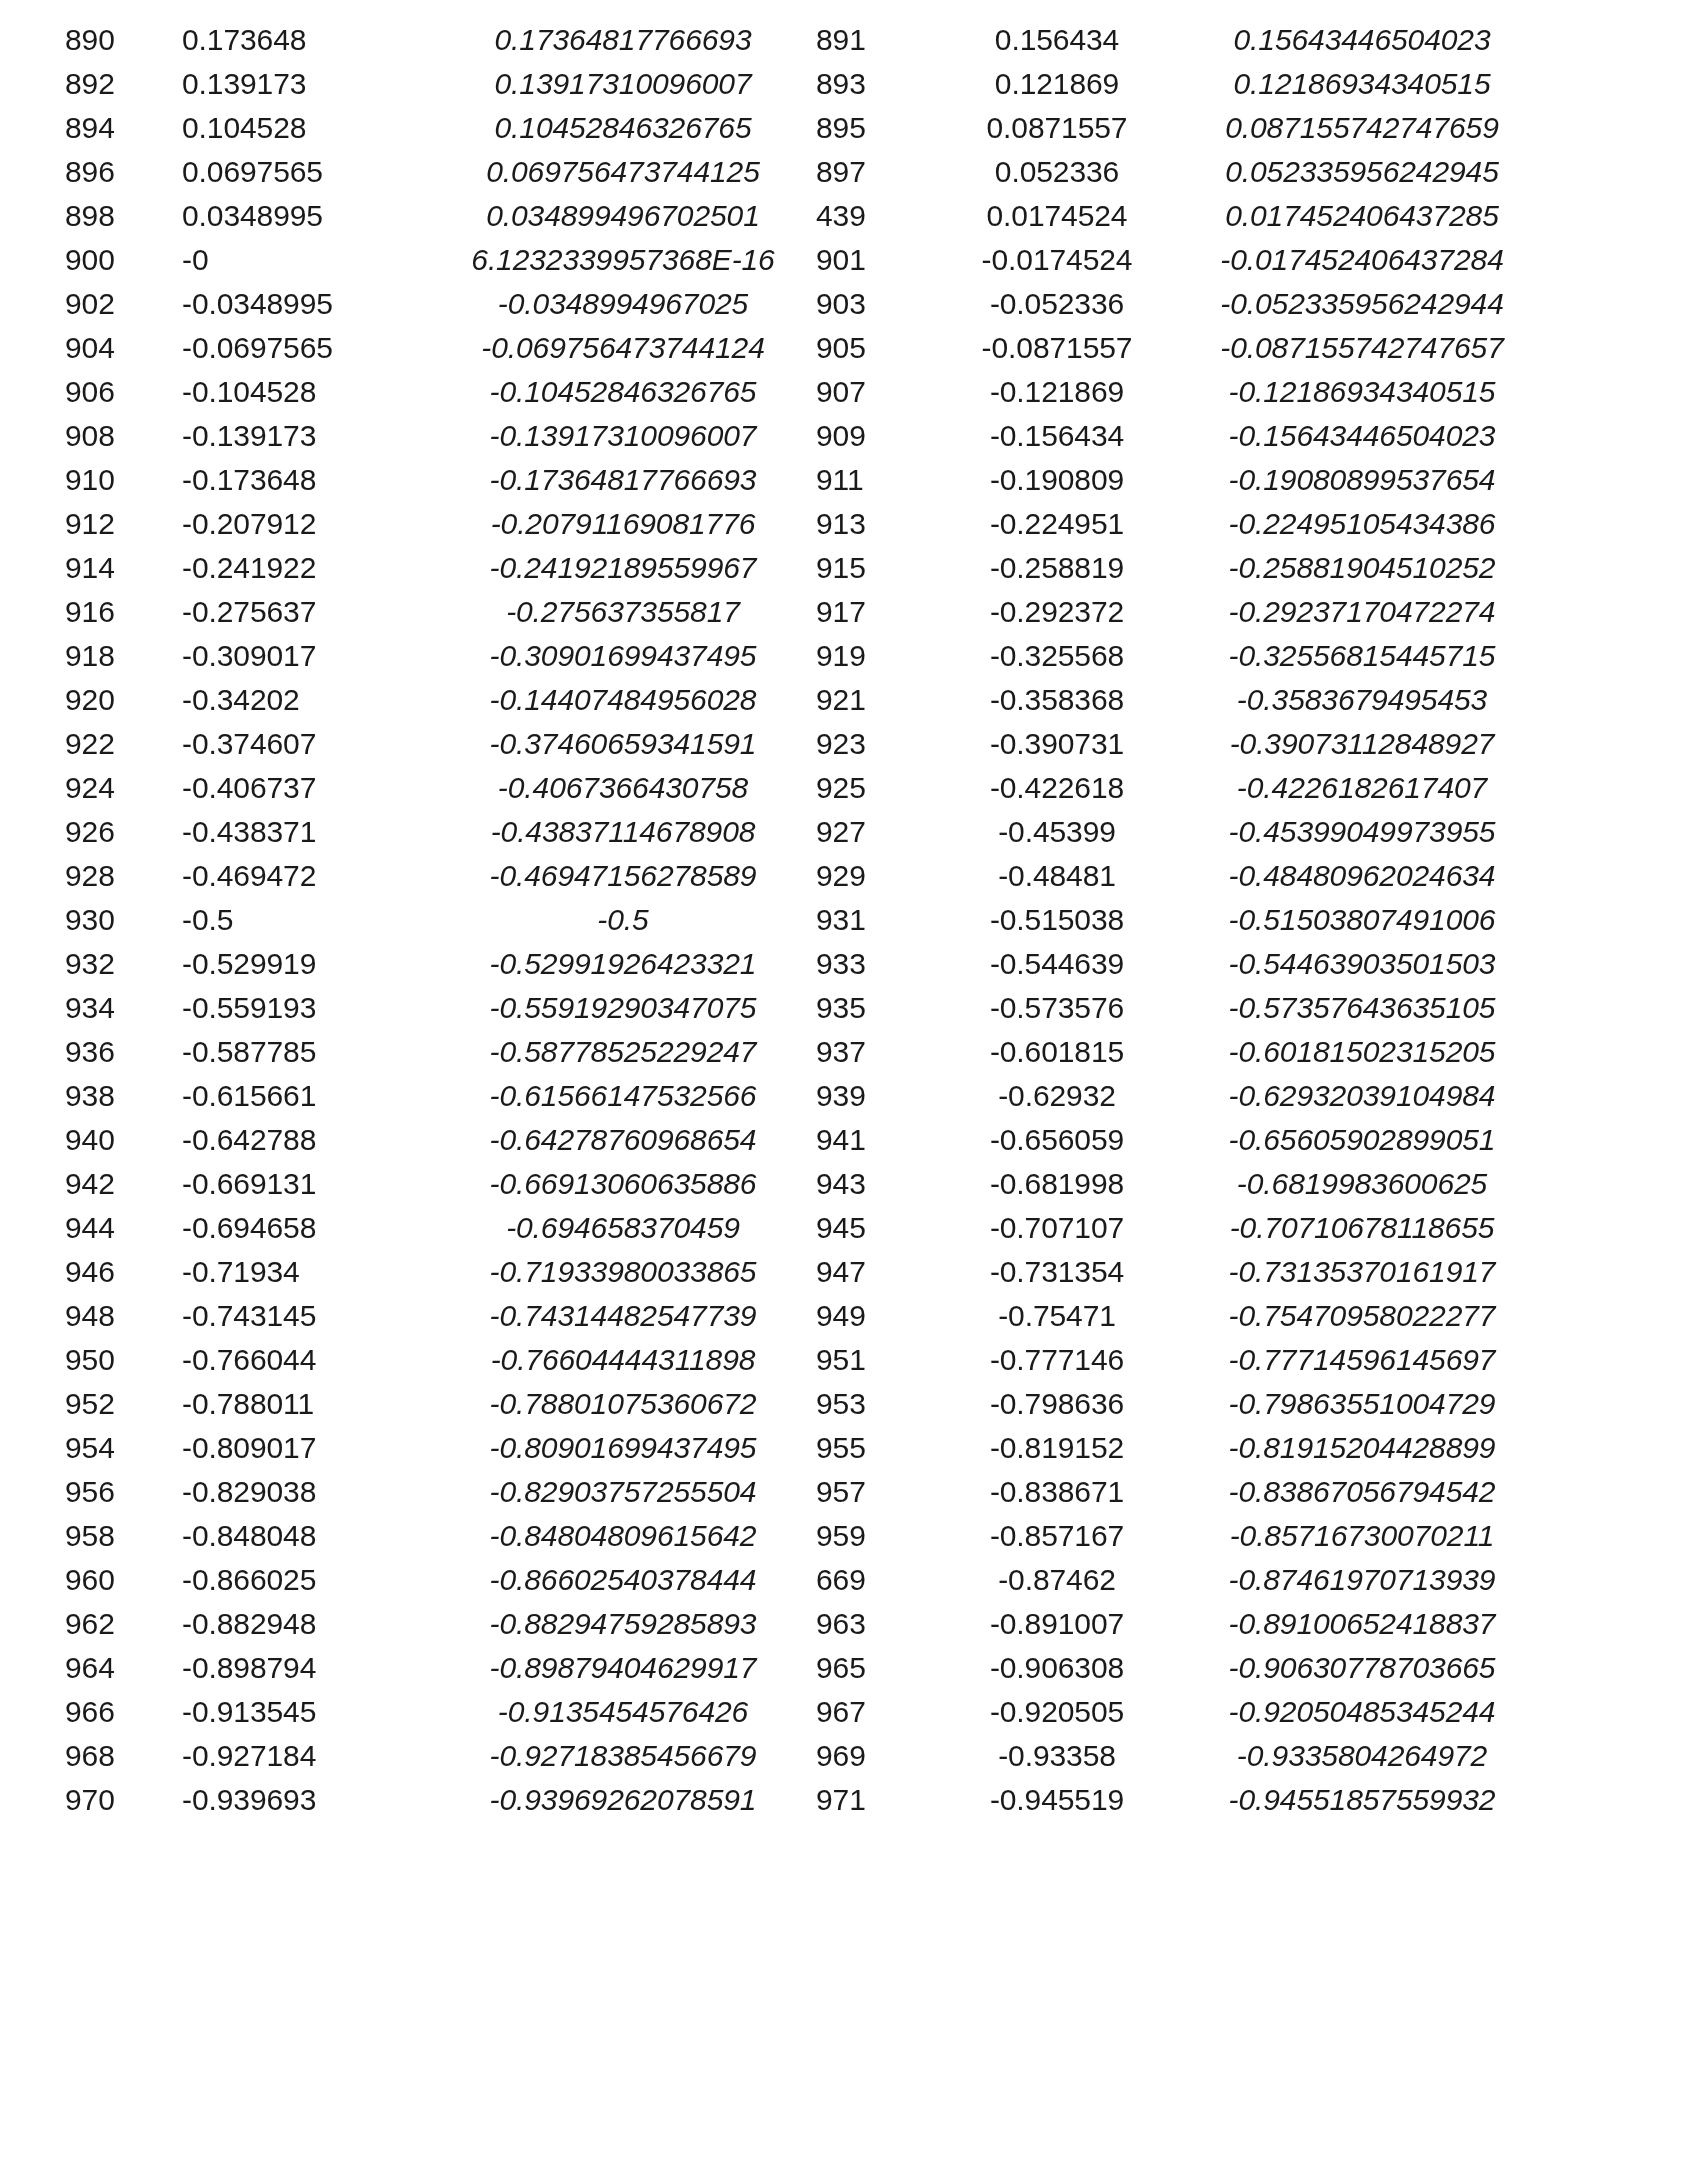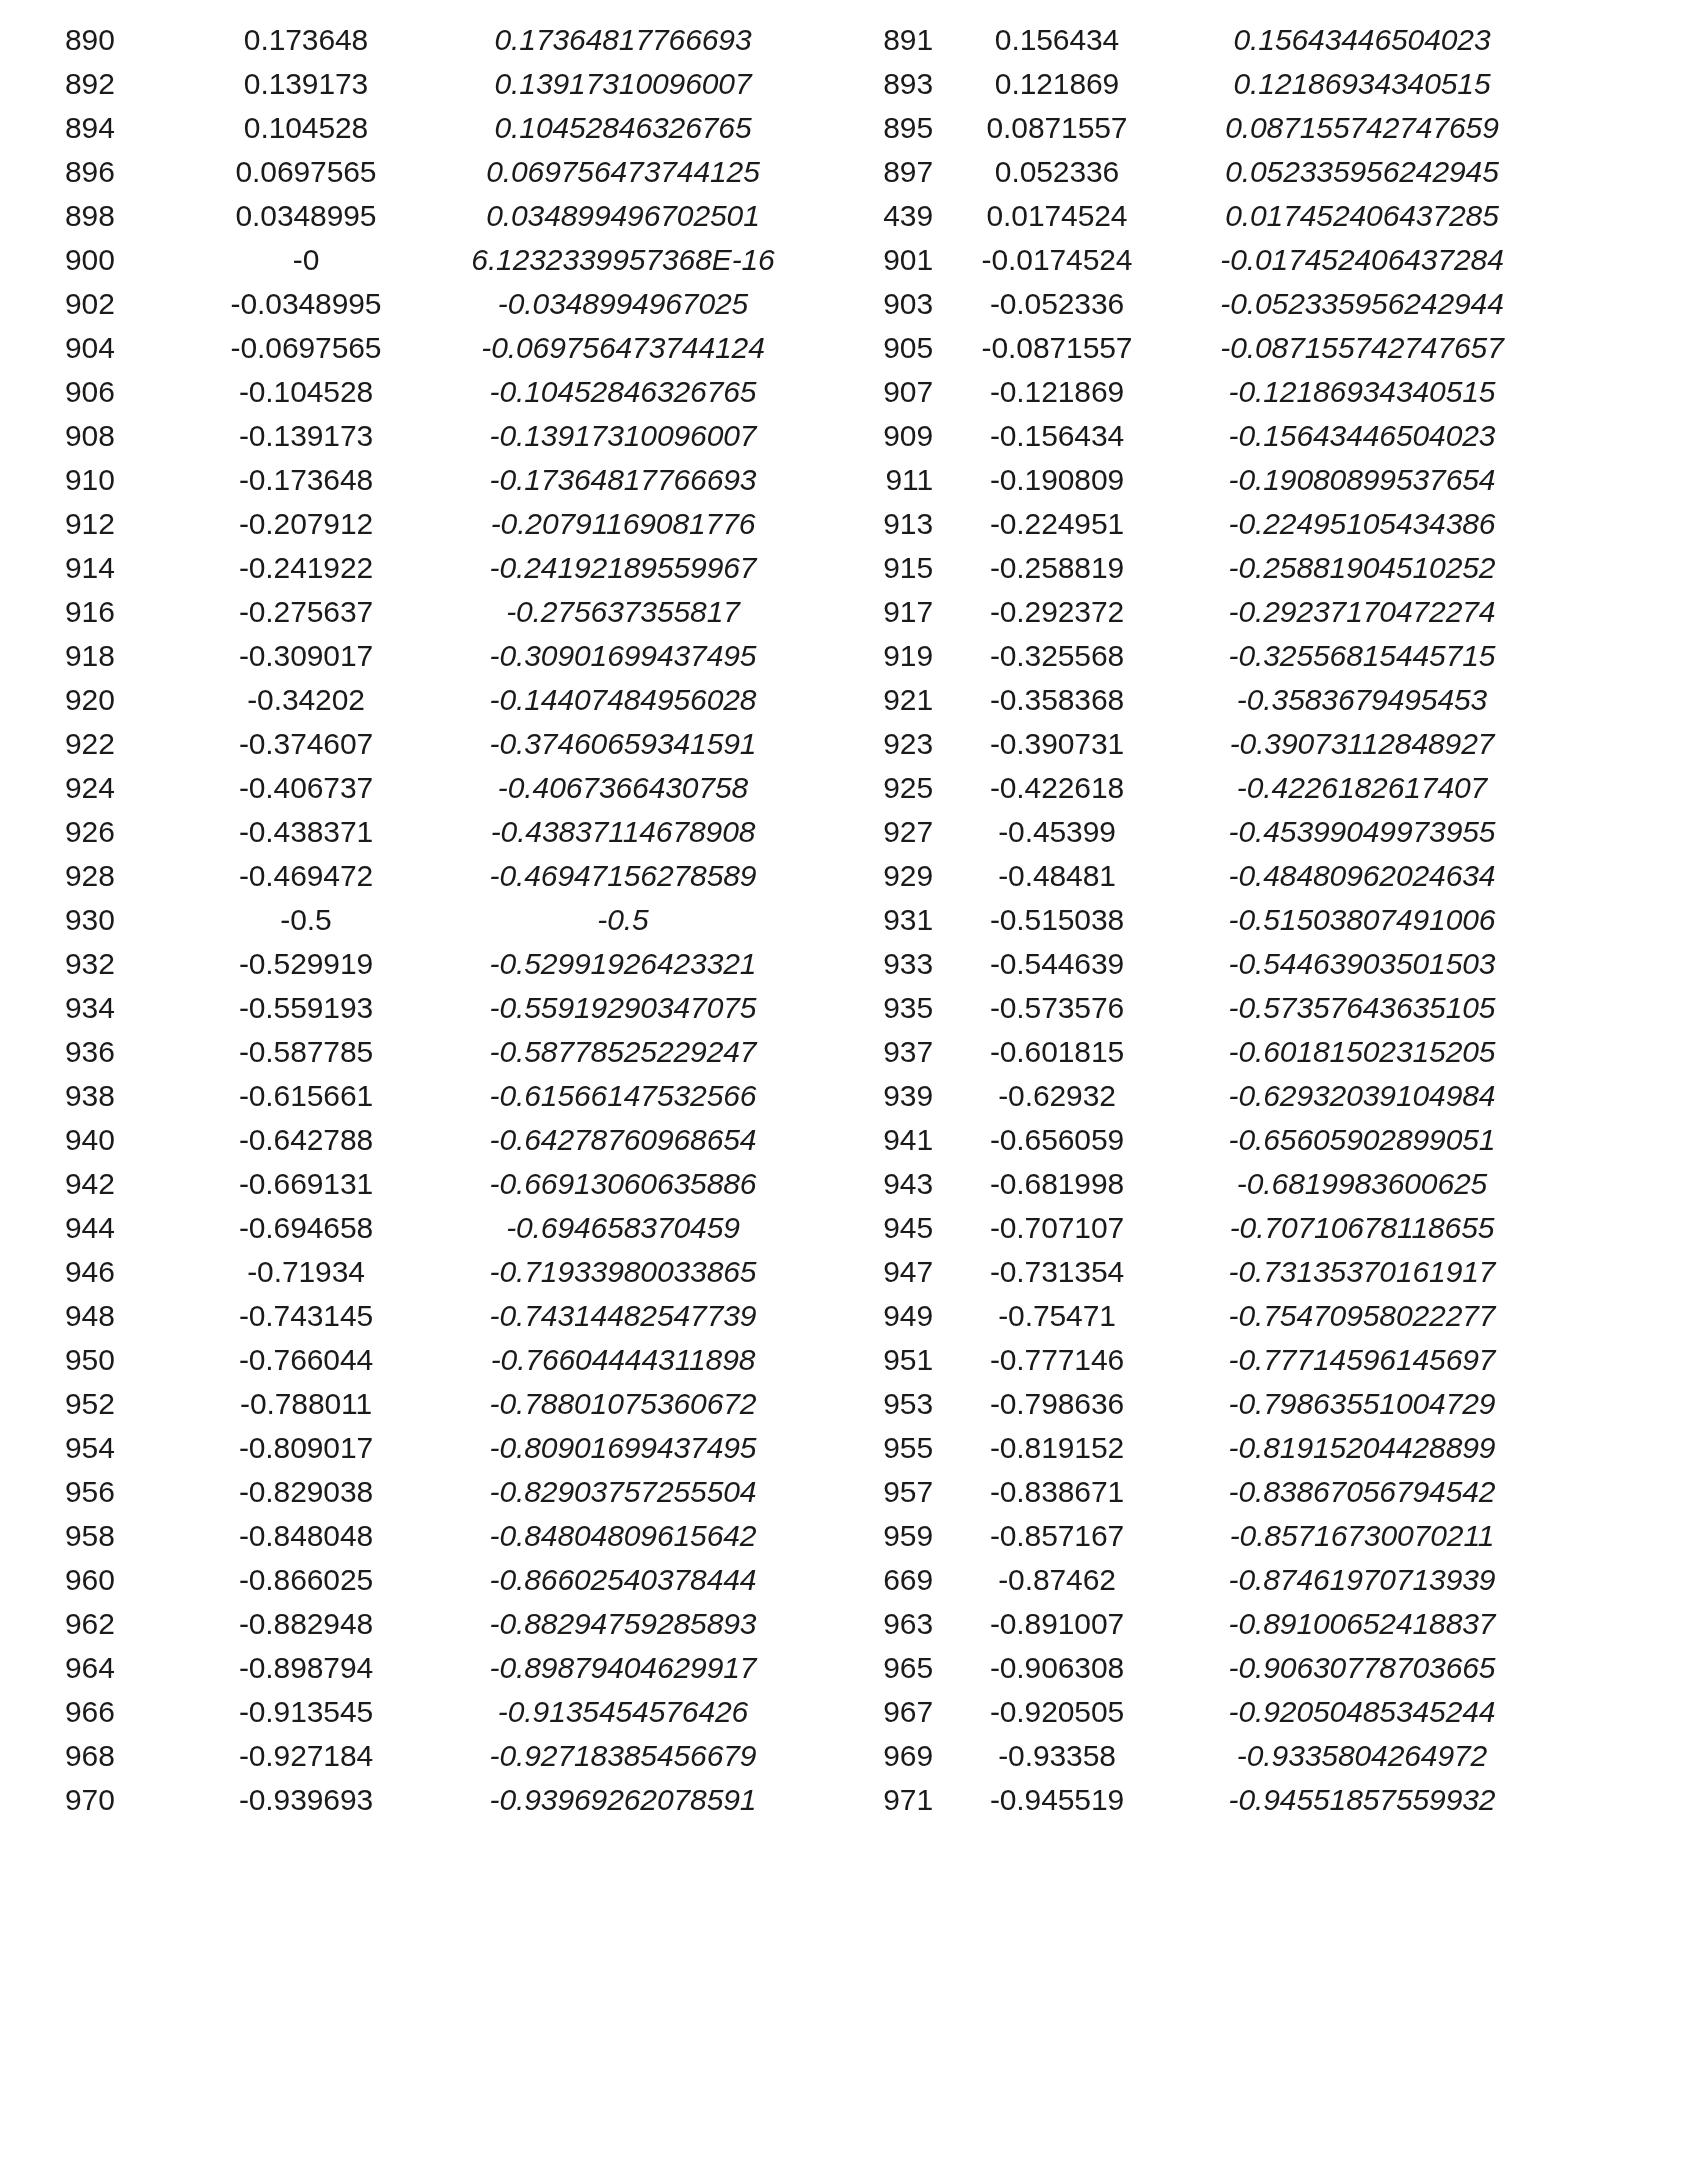--- a/index.html
+++ b/index.html
@@ -36,23 +36,23 @@
     line-height: 44px;
     font-size: 30px;
     font-weight: 400;
     color: #1a1a1a;
     white-space: nowrap;
     vertical-align: middle;
     letter-spacing: -0.1px;
   }
   
   td.col-index-a   { width: 117px; text-align: left;   padding-left: 6px; }
-  td.col-short-a   { width: 248px; text-align: center; }
+  td.col-short-a   { width: 248px; text-align: left; }
   td.col-long-a    { width: 386px; text-align: center; font-style: italic; }
-  td.col-index-b   { width: 117px; text-align: right;   padding-left: 22px; }
+  td.col-index-b   { width: 117px; text-align: left;   padding-left: 22px; }
   td.col-short-b   { width: 248px; text-align: center; margin-top: 24px; }
   td.col-long-b    { width: 362px; text-align: center; font-style: italic; }
 </style>
 </head>
 <body>
 
 <div class="page">
   <table class="value-table">
     <tbody>
         <tr>

